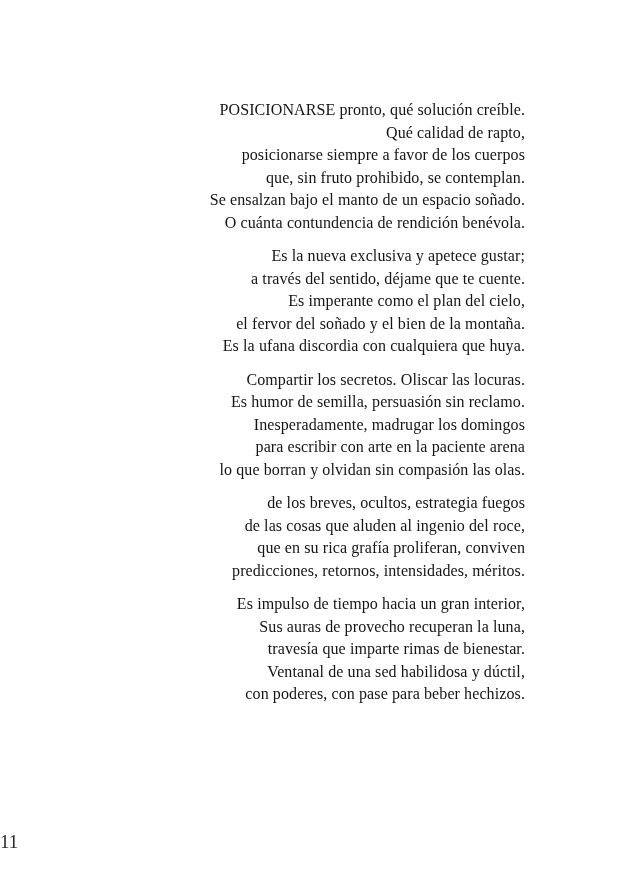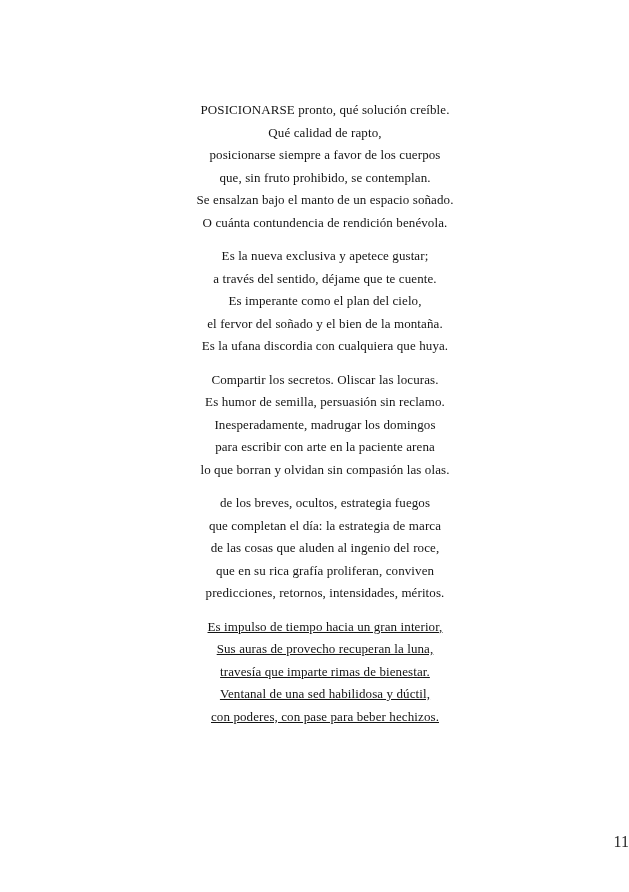--- a/index.html
+++ b/index.html
@@ -21,43 +21,42 @@
     left: 0;
     width: 629px;
     height: 892px;
     background: #ffffff;
   }
   .poem {
     position: absolute;
     top: 99px;
     left: 125px;
     width: 400px;
-    font-size: 13px;
+    font-size: 16px;
     line-height: 22.5px;
     letter-spacing: 0.1px;
-    text-align: center;
+    text-align: right;
     white-space: nowrap;
   }
   .stanza {
     margin: 0 0 11px 0;
   }
   .stanza:last-child {
     margin-bottom: 0;
-    text-decoration: underline;
   }
   .line {
     height: 22.5px;
   }
   .page-footer {
     position: absolute;
     top: 833px;
     left: 0;
     width: 629px;
-    text-align: right;
-    font-size: 16px;
+    text-align: left;
+    font-size: 19px;
     line-height: 18px;
     color: #2a2a2a;
   }
 </style>
 </head>
 <body>
 
 <div class="page">
   <div class="poem">
       <div class="stanza">
@@ -77,21 +76,20 @@
       </div>
       <div class="stanza">
         <div class="line">Compartir los secretos. Oliscar las locuras.</div>
         <div class="line">Es humor de semilla, persuasión sin reclamo.</div>
         <div class="line">Inesperadamente, madrugar los domingos</div>
         <div class="line">para escribir con arte en la paciente arena</div>
         <div class="line">lo que borran y olvidan sin compasión las olas.</div>
       </div>
       <div class="stanza">
         <div class="line">de los breves, ocultos, estrategia fuegos</div>
-        <div class="line">que completan el día: la estrategia de marca</div>
         <div class="line">de las cosas que aluden al ingenio del roce,</div>
         <div class="line">que en su rica grafía proliferan, conviven</div>
         <div class="line">predicciones, retornos, intensidades, méritos.</div>
       </div>
       <div class="stanza">
         <div class="line">Es impulso de tiempo hacia un gran interior,</div>
         <div class="line">Sus auras de provecho recuperan la luna,</div>
         <div class="line">travesía que imparte rimas de bienestar.</div>
         <div class="line">Ventanal de una sed habilidosa y dúctil,</div>
         <div class="line">con poderes, con pase para beber hechizos.</div>

